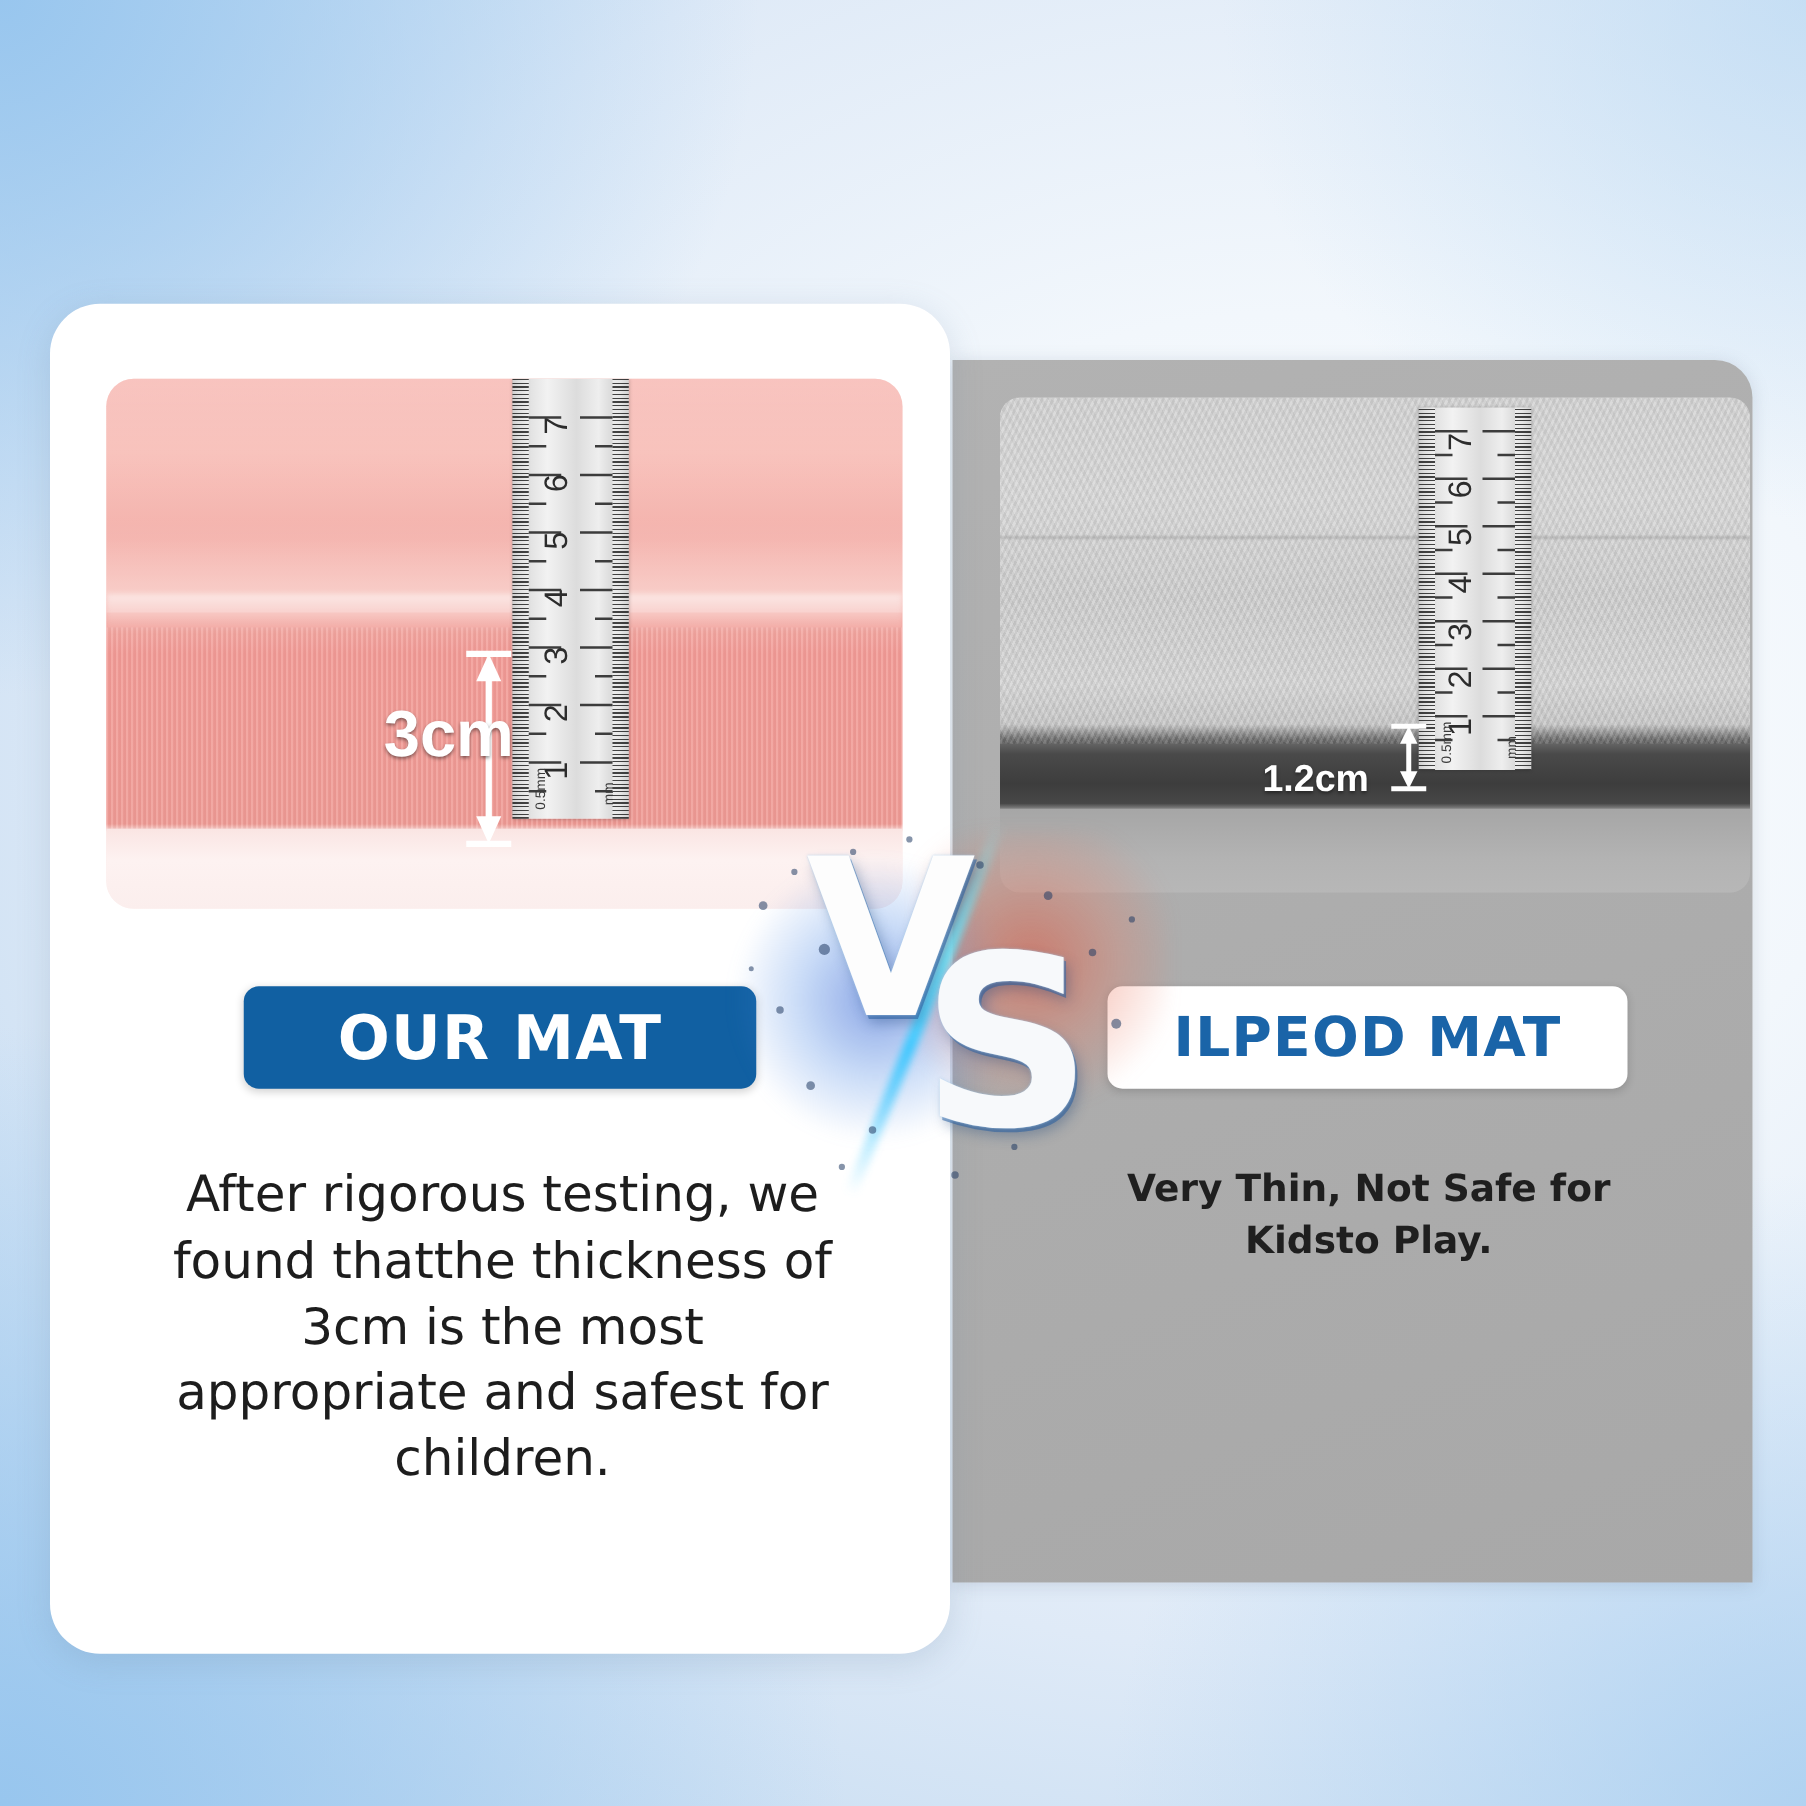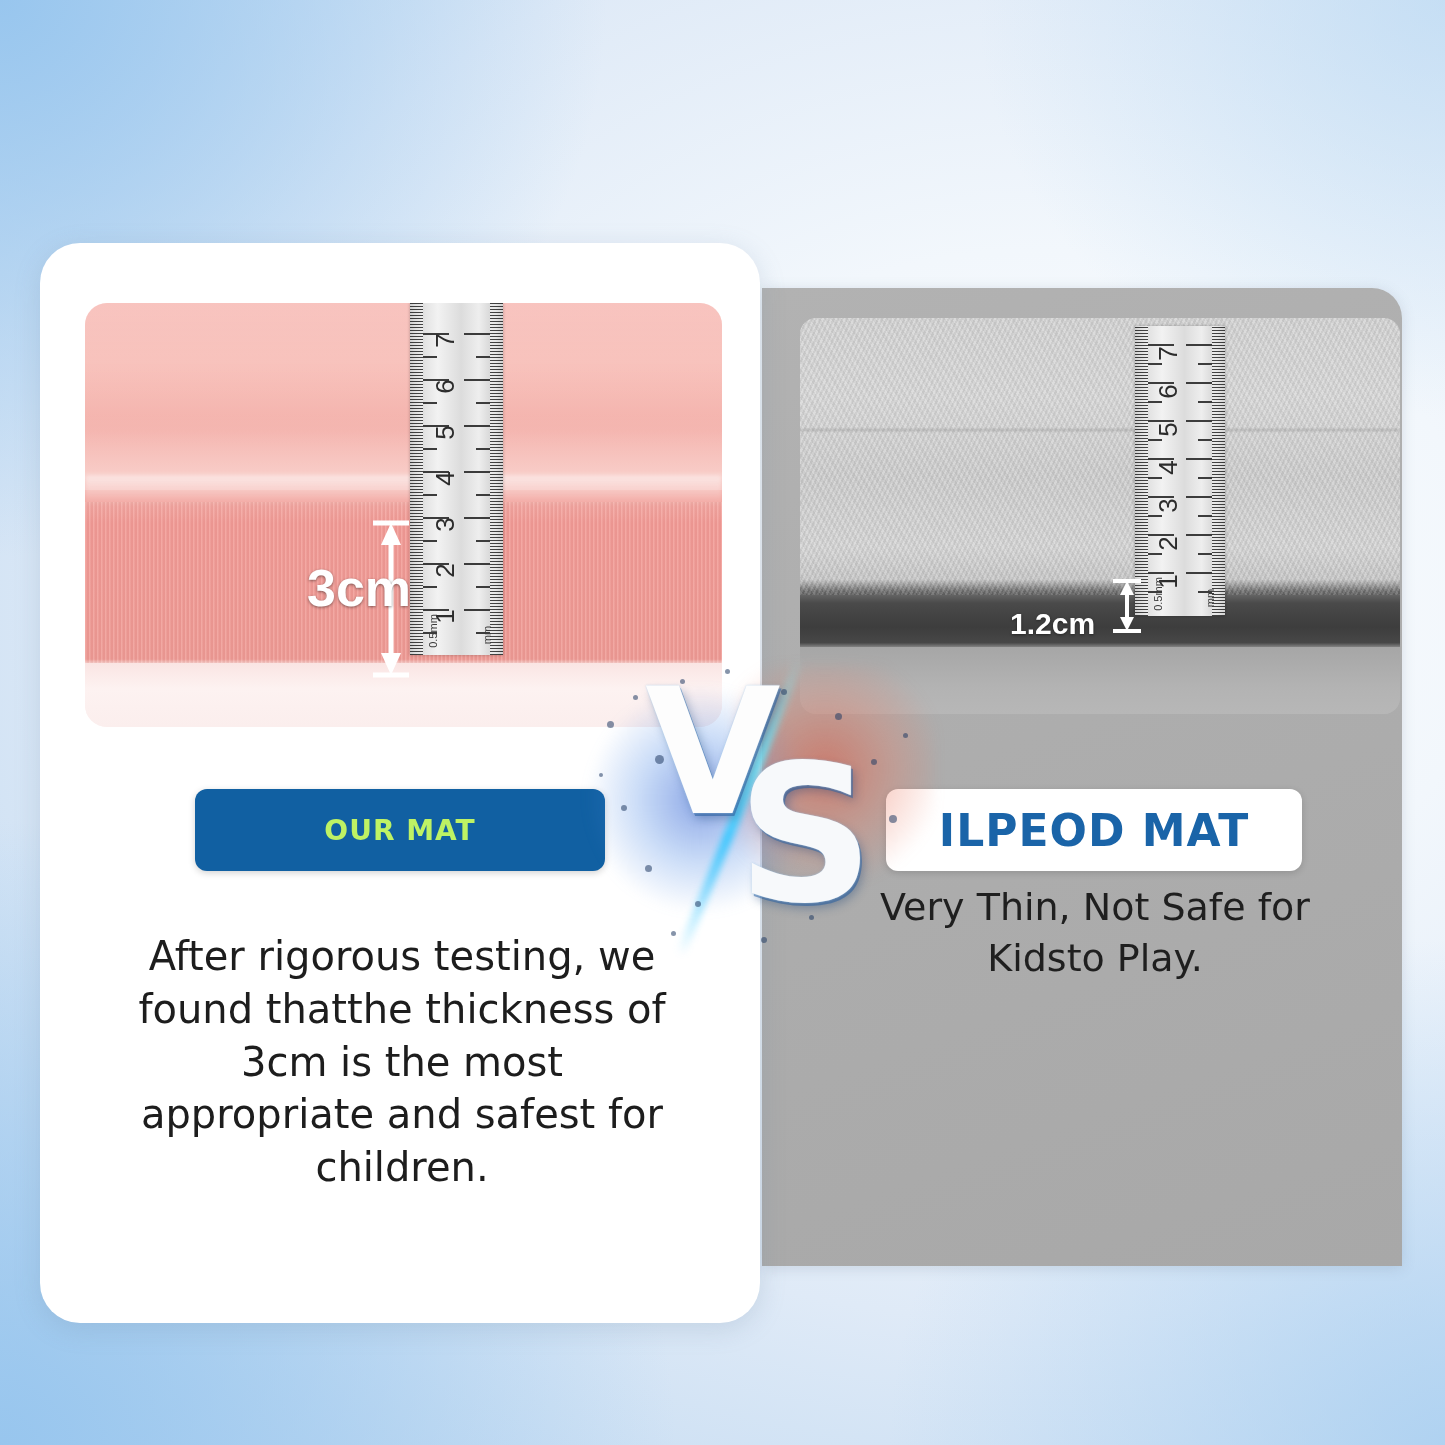--- a/index.html
+++ b/index.html
@@ -224,23 +224,23 @@
     font-family: "DejaVu Sans", sans-serif;
     font-weight: 700;
     letter-spacing: 1px;
   }
   .btn-our {
     left: 195px;
     top: 789px;
     width: 410px;
     height: 82px;
     background: #1160a2;
-    color: #bef264;
+    color: #ffffff;
     border-radius: 12px;
-    font-size: 28px;
+    font-size: 49px;
     box-shadow: 0 2px 7px rgba(0,0,0,0.18);
   }
   .btn-other {
     left: 886px;
     top: 789px;
     width: 416px;
     height: 82px;
     background: #ffffff;
     color: #1a64a8;
     border-radius: 12px;
@@ -308,25 +308,26 @@
   }
   .desc-our {
     left: 122px;
     top: 930px;
     width: 560px;
     font-size: 40px;
     line-height: 1.32;
   }
   .desc-other {
     left: 860px;
-    top: 882px;
+    top: 932px;
     width: 470px;
-    font-size: 38px;
+    font-size: 30px;
     line-height: 1.35;
     color: #1f1f1f;
+    font-weight: bold;
   }
 </style>
 </head>
 <body>
 
 <div id="stage">
 
 
   <div class="panel-other"></div>
 

